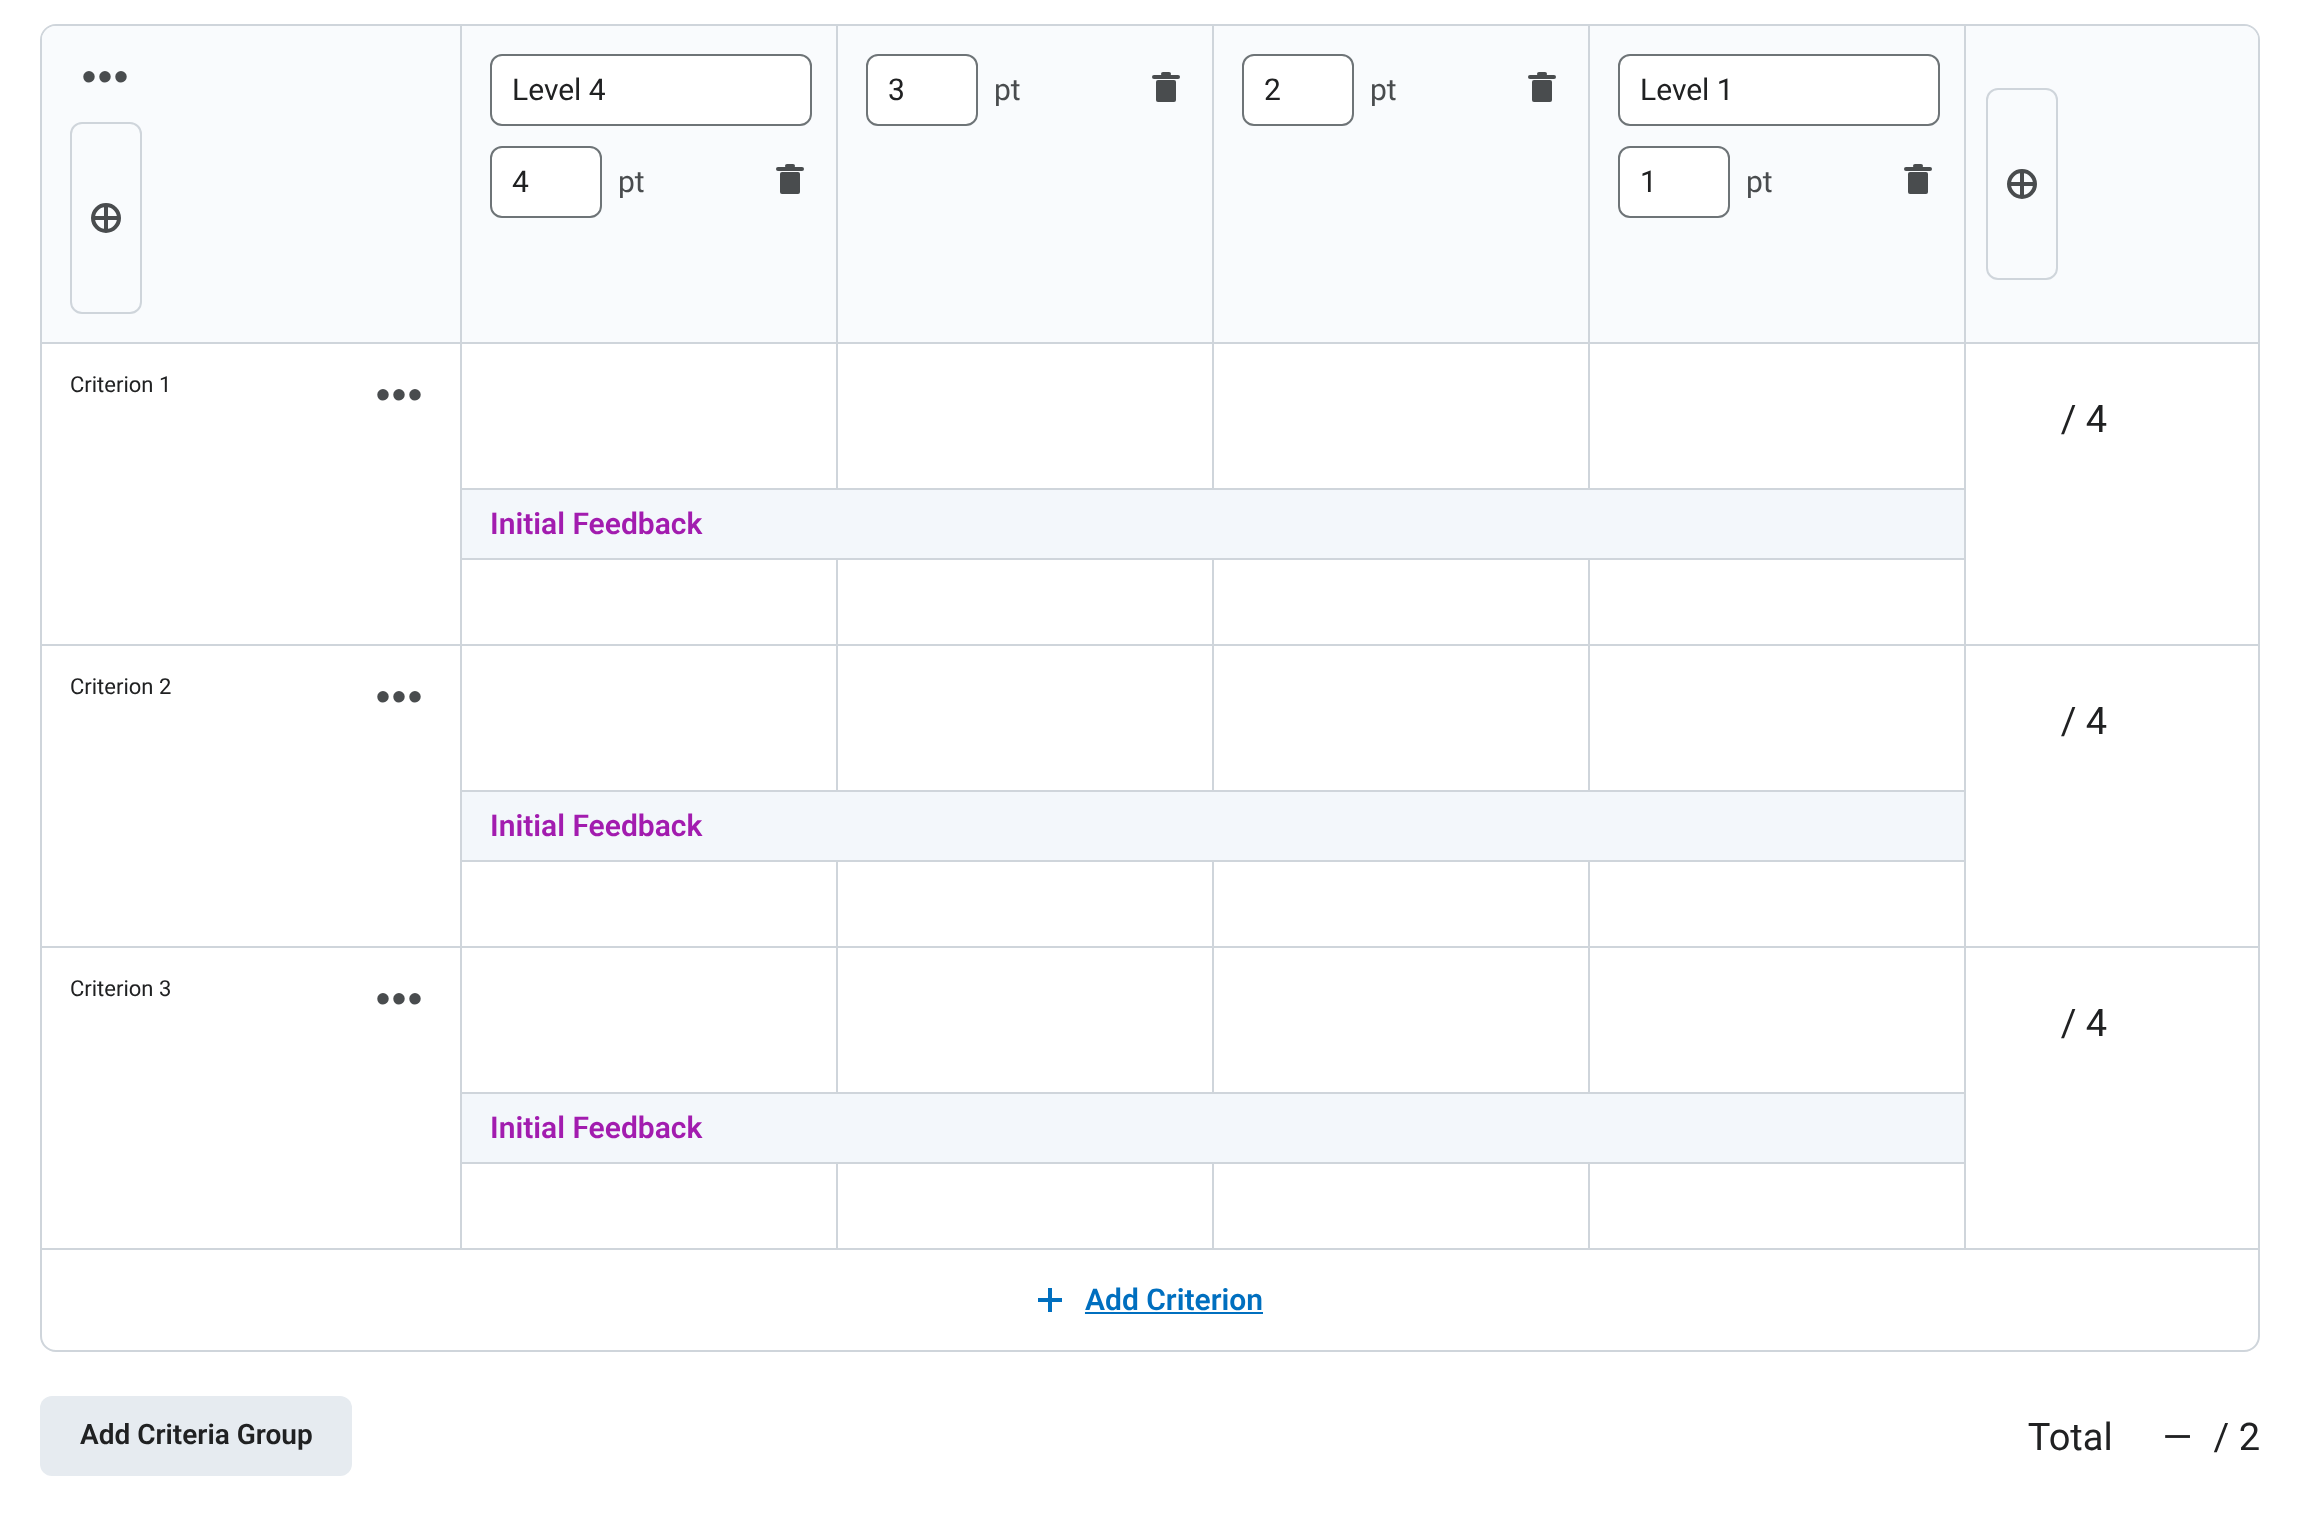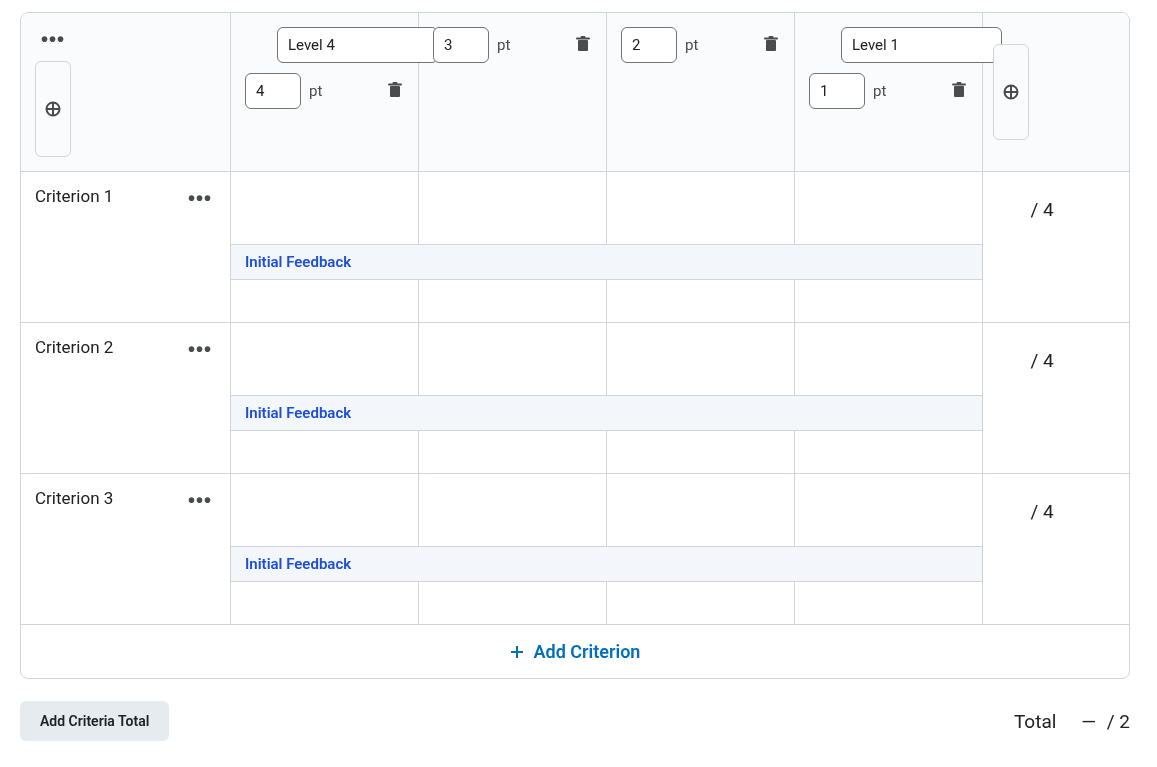--- a/index.html
+++ b/index.html
@@ -66,21 +66,21 @@
   .plus-svg { stroke:#494c4e; stroke-width:2; fill:none; }
   .level-input, .pt-input {
     border: 1px solid #6e7477;
     border-radius: 6px;
     padding: 8px 10px;
     font-size: 15px;
     color: #202122;
     background: #fff;
     font-family: inherit;
   }
-  .level-input { width: 100%; margin-left: 32px; }
+  .level-input { width: 100%; }
   .pt-row {
     display: flex;
     align-items: center;
     gap: 8px;
   }
   .pt-input { width: 56px; }
   .pt-label { color: #494c4e; font-size: 15px; text-align: center; }
   .trash-btn {
     margin-left: auto;
     background: none;
@@ -96,42 +96,42 @@
     border-bottom: 1px solid #cfd5db;
   }
   .criterion-row:last-of-type { border-bottom: 1px solid #cfd5db; }
   .criterion-name-cell {
     border-right: 1px solid #cfd5db;
     padding: 14px 12px 14px 14px;
     display: flex;
     align-items: flex-start;
     justify-content: space-between;
   }
-  .criterion-name { font-size: 17px; }
+  .criterion-name { font-size: 11px; }
   .levels-area {
     display: flex;
     flex-direction: column;
     border-right: 1px solid #cfd5db;
   }
   .cells-row {
     display: grid;
     grid-template-columns: 188px 188px 188px 188px;
     height: 72px;
   }
   .cells-row .cell {
     border-right: 1px solid #cfd5db;
   }
   .cells-row .cell:last-child { border-right: none; }
   .feedback-bar {
     background: #f3f7fb;
     border-top: 1px solid #cfd5db;
     border-bottom: 1px solid #cfd5db;
     padding: 8px 14px;
     font-weight: 600;
-    color: #1d4ed8;
+    color: #a21caf;
     font-size: 15px;
   }
   .feedback-cells {
     display: grid;
     grid-template-columns: 188px 188px 188px 188px;
     height: 42px;
   }
   .feedback-cells .cell {
     border-right: 1px solid #cfd5db;
   }
@@ -146,21 +146,22 @@
   }
   .add-criterion-row {
     padding: 16px 0;
     display: flex;
     align-items: center;
     justify-content: center;
     gap: 10px;
     color: #006fbf;
     font-weight: 600;
     cursor: pointer;
-    font-size: 18px;
+    font-size: 15px;
+    text-decoration: underline;
   }
   .add-criterion-row svg { stroke:#006fbf; stroke-width:2; fill:none; }
   .footer-row {
     width: 1110px;
     display: flex;
     align-items: center;
     justify-content: space-between;
     margin-top: 22px;
   }
   .add-group-btn {
@@ -341,20 +342,20 @@
 
   <div class="add-criterion-row">
     <svg width="14" height="14" viewBox="0 0 14 14">
         <path d="M7 1v12M1 7h12"></path>
       </svg>
     <span>Add Criterion</span>
   </div>
 </div>
 
 <div class="footer-row">
-  <button class="add-group-btn">Add Criteria Total</button>
+  <button class="add-group-btn">Add Criteria Group</button>
   <div class="total-text">
     <span>Total</span>
     &nbsp;&nbsp;
     <span class="dash">—</span>
     <span>/ 2</span>
   </div>
 </div>
 
 </body></html>

